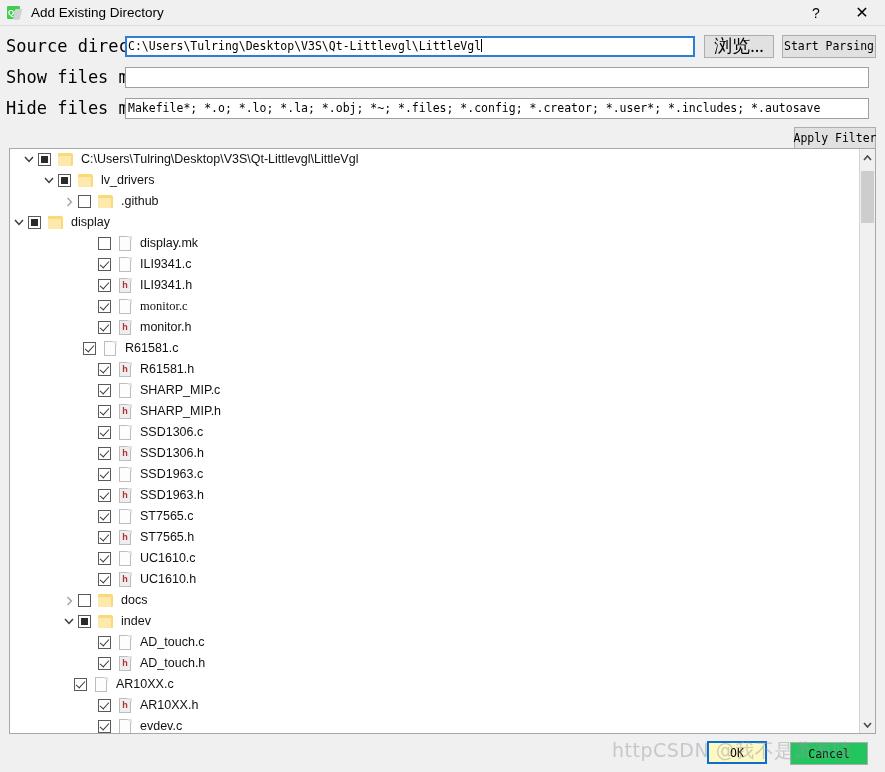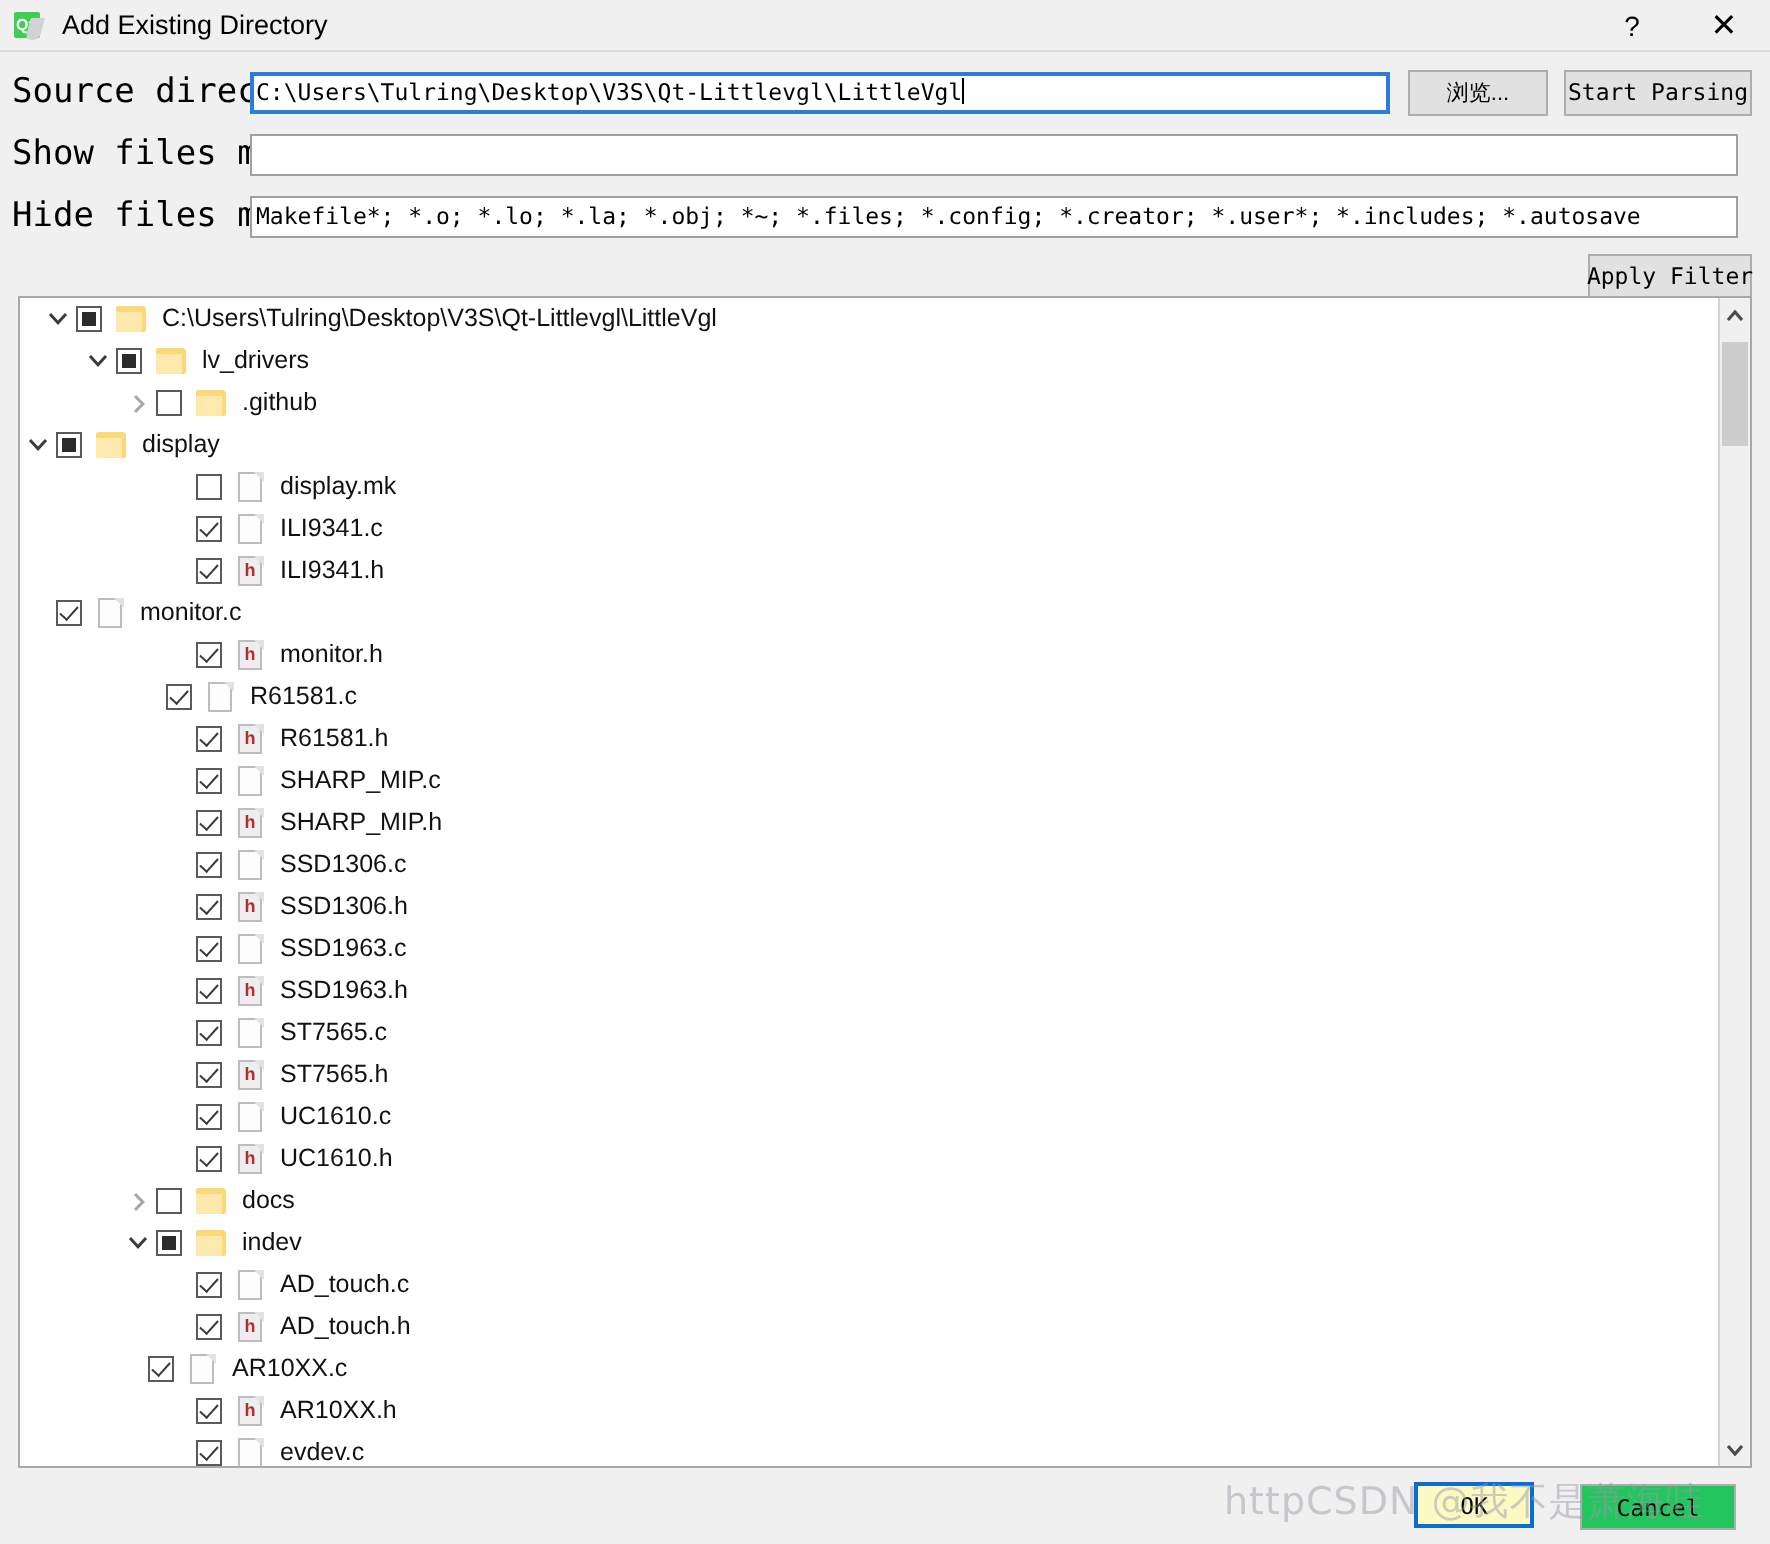--- a/index.html
+++ b/index.html
@@ -109,21 +109,21 @@
     height: 23px;
     box-sizing: border-box;
     background: #e1e1e1;
     border: 1px solid #adadad;
     font-family: "DejaVu Sans Mono", monospace;
     font-size: 11.5px;
     color: #000;
     display: flex; align-items: center; justify-content: center;
     white-space: nowrap;
   }
-  .btn.cjk { font-family: Liberation Sans, sans-serif; font-size: 11px; }
+  .btn.cjk { font-family: Liberation Serif, serif; font-size: 18px; }
 
   
   .tree-panel {
     position: absolute;
     left: 9px; top: 148px;
     width: 867px; height: 586px;
     background: #fff;
     border: 1px solid #a8a8a8;
     box-sizing: border-box;
     overflow: hidden;
@@ -389,21 +389,21 @@
         <div class="trow" style="padding-left: 70px;">
           <div class="arrow"></div>
           <div class="cb checked"></div>
           <div class="file header">
             <div class="pg"></div>
             <div class="corner"></div>
             <div class="h">h</div>
           </div>
           <span class="tlabel">ILI9341.h</span>
         </div>
-        <div class="trow" style="">
+        <div class="trow" style="padding-left: 70px; font-family: Liberation Serif, serif;">
           <div class="arrow"></div>
           <div class="cb checked"></div>
           <div class="file">
             <div class="pg"></div>
             <div class="corner"></div>
           </div>
           <span class="tlabel">monitor.c</span>
         </div>
         <div class="trow" style="padding-left: 70px;">
           <div class="arrow"></div>

